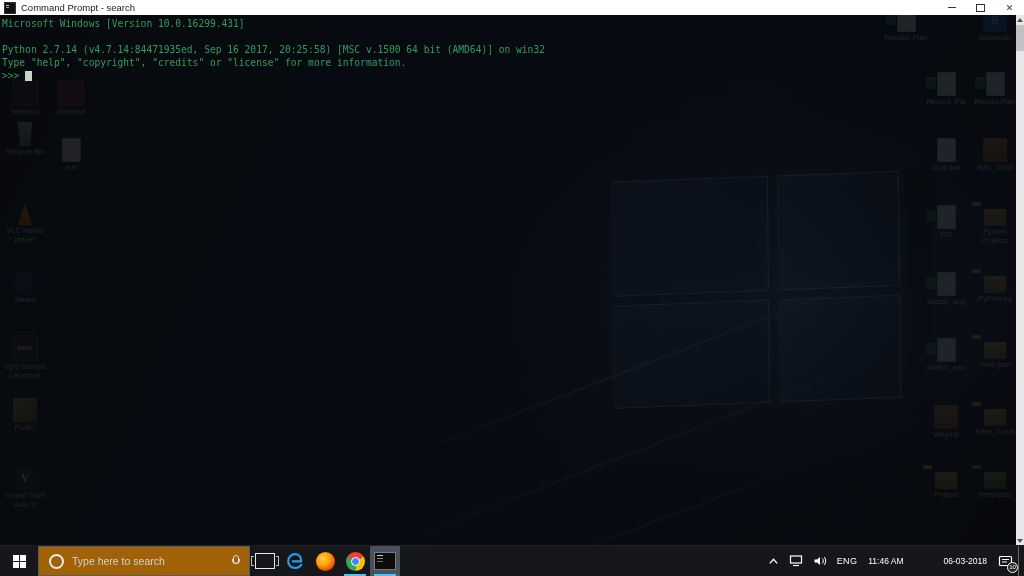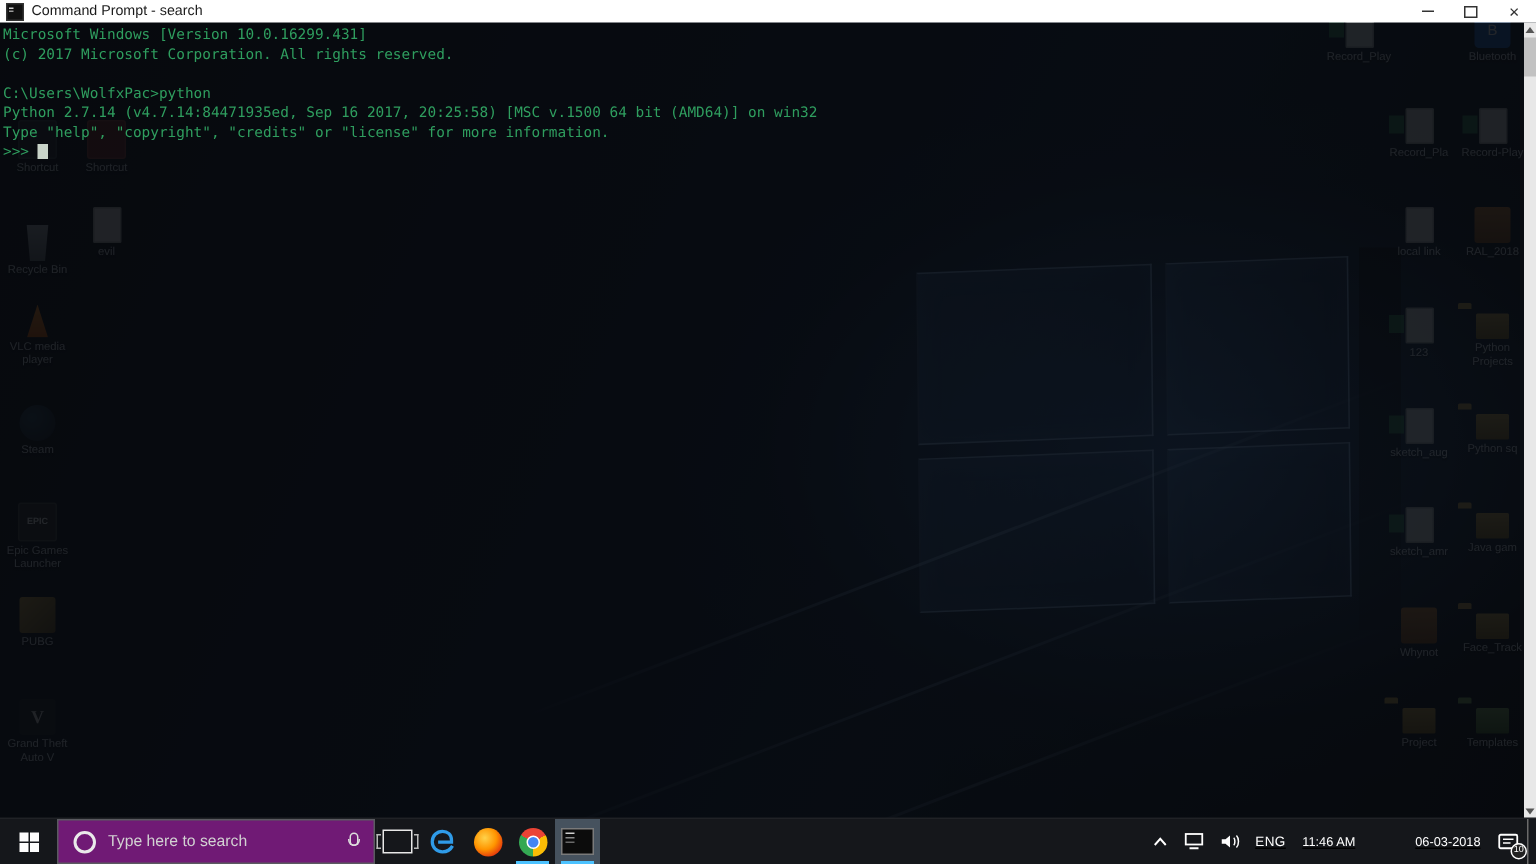--- a/index.html
+++ b/index.html
@@ -70,41 +70,41 @@
   .tri-up{width:0;height:0;border-left:3px solid transparent;border-right:3px solid transparent;border-bottom:4px solid #555;}
   .tri-down{width:0;height:0;border-left:3px solid transparent;border-right:3px solid transparent;border-top:4px solid #555;}
   .sthumb{position:absolute;left:0;top:10px;width:8px;height:26px;background:#c2c2c2;}
 
   
   .taskbar{position:absolute;left:0;bottom:0;width:1024px;height:30px;background:#15171b;border-top:1px solid rgba(255,255,255,0.05);display:flex;align-items:stretch;z-index:5;}
   .tb-btn{display:flex;align-items:center;justify-content:center;position:relative;}
   .start{width:38px;}
   .winlogo{display:grid;grid-template-columns:6px 6px;grid-template-rows:6px 6px;gap:1px;}
   .winlogo span{background:#fdfdfd;}
-  .searchbox{width:210px;background:#701a75;border:1px solid #5a5b60;display:flex;align-items:center;margin:0;}
+  .searchbox{width:210px;background:#a16207;border:1px solid #5a5b60;display:flex;align-items:center;margin:0;}
   .cortana-ring{width:11px;height:11px;border:2px solid #eaeaea;border-radius:50%;margin:0 8px 0 10px;}
   .search-text{font-size:10.5px;color:#d2d2d2;flex:1;}
   .mic{width:8px;height:12px;margin-right:10px;position:relative;}
   .mic:before{content:"";position:absolute;left:2px;top:0;width:4px;height:7px;border:1px solid #ddd;border-radius:3px;}
   .mic:after{content:"";position:absolute;left:1px;top:4px;width:6px;height:4px;border:1px solid #ddd;border-top:none;border-radius:0 0 4px 4px;}
   .appbtn{width:30px;}
   .appbtn.active{background:#46525e;}
   .underline{position:absolute;left:4px;right:4px;bottom:0;height:2px;background:#4cc2ff;}
   .edge-e{width:20px;height:20px;}
   .fx{width:19px;height:19px;border-radius:50%;background:radial-gradient(circle at 38% 35%,#ffd24a,#ff9500 45%,#e3350d 78%,#a50d20);}
   .chrome{width:19px;height:19px;border-radius:50%;background:conic-gradient(from -60deg,#ea4335 0 120deg,#fbbc05 0 240deg,#34a853 0 360deg);position:relative;}
   .chrome:after{content:"";position:absolute;left:5px;top:5px;width:9px;height:9px;background:#4285f4;border:1.5px solid #fff;border-radius:50%;box-sizing:border-box;}
   .cmdic{width:20px;height:16px;background:#0c0c0c;border:1px solid #7a7a7a;position:relative;}
   .cmdic:after{content:"";position:absolute;left:2px;top:2px;width:6px;height:1px;background:#cfcfcf;box-shadow:0 3px 0 #8a8a8a,0 6px 0 #6a6a6a;}
   .tv-icon{width:18px;height:14px;border:1px solid #e8e8e8;position:relative;}
   .tv-icon:before,.tv-icon:after{content:"";position:absolute;top:2px;width:2px;height:8px;border:1px solid #bbb;border-width:1px 0;}
   .tv-icon:before{left:-5px;border-left:1px solid #bbb;}
   .tv-icon:after{right:-5px;border-right:1px solid #bbb;}
 
-  .tray{margin-left:auto;display:flex;align-items:center;gap:0;text-decoration:underline;}
+  .tray{margin-left:auto;display:flex;align-items:center;gap:0;}
   .trayit{display:flex;align-items:center;justify-content:center;height:100%;padding:0 5px;color:#fff;}
   .lang{font-size:9px;letter-spacing:.3px;}
   .clock{display:flex;flex-direction:row;align-items:center;justify-content:center;line-height:10px;padding:0 6px;gap:40px;}
   .clock .t,.clock .d{font-size:8.5px;color:#fff;}
   .ac{position:relative;}
   .badge{position:absolute;right:0px;bottom:3px;min-width:9px;height:9px;border-radius:50%;background:#222;border:1px solid #fff;color:#fff;font-size:6px;line-height:9px;text-align:center;}
   .show-desktop{width:5px;border-left:1px solid #6a6a6a;height:100%;}
 </style>
 </head>
 <body>
@@ -126,21 +126,21 @@
 
   <div class="dlayer">
     <div class="dicon" style="left:2px;top:80px">
         <span class="ic ic-dark"></span>
         <span class="lb">Shortcut</span>
       </div>
     <div class="dicon" style="left:48px;top:80px">
         <span class="ic ic-red"></span>
         <span class="lb">Shortcut</span>
       </div>
-    <div class="dicon" style="left:2px;top:150px">
+    <div class="dicon" style="left:2px;top:122px">
         <span class="ic-bin"></span>
         <span class="lb">Recycle Bin</span>
       </div>
     <div class="dicon" style="left:48px;top:138px">
         <span class="ic-page"></span>
         <span class="lb">evil</span>
       </div>
     <div class="dicon" style="left:2px;top:203px">
         <span class="ic-vlc"></span>
         <span class="lb">VLC media player</span>
@@ -234,23 +234,21 @@
       <span class="title-text">Command Prompt - search</span>
       <div class="win-controls">
         <div class="wc wc-min"></div>
         <div class="wc wc-max"></div>
         <div class="wc wc-close">✕</div>
       </div>
     </div>
     <div class="console-body">
       <div class="ctext">
         <div class="cline">Microsoft Windows [Version 10.0.16299.431]</div>
-        <div class="cline">(c) 2017 Microsoft Corporation. All rights reserved.</div>
         <div class="cline"></div>
-        <div class="cline">C:\Users\WolfxPac&gt;python</div>
         <div class="cline">Python 2.7.14 (v4.7.14:84471935ed, Sep 16 2017, 20:25:58) [MSC v.1500 64 bit (AMD64)] on win32</div>
         <div class="cline">Type "help", "copyright", "credits" or "license" for more information.</div>
         <div class="cline"><span>&gt;&gt;&gt;</span><span class="cursor"></span></div>
       </div>
       <div class="cscroll">
         <div class="sarrow up">
             <span class="tri-up"></span>
           </div>
         <div class="sthumb"></div>
         <div class="sarrow down">

